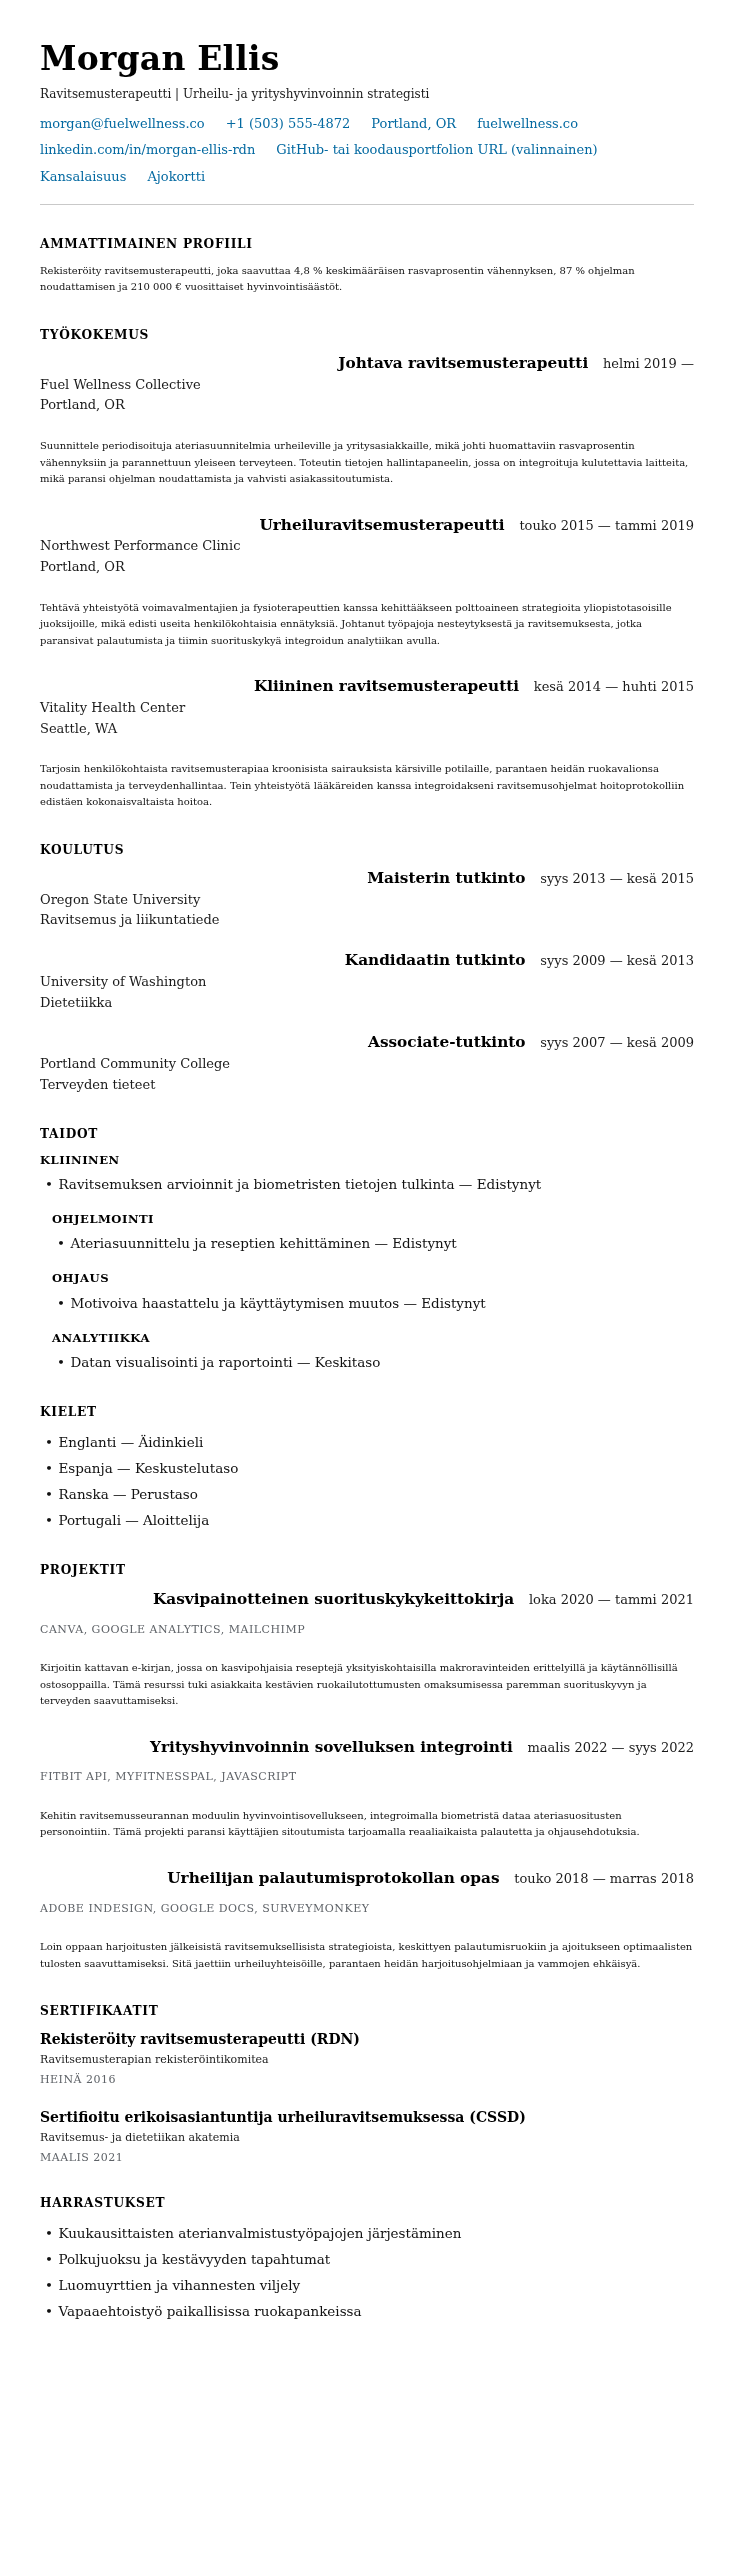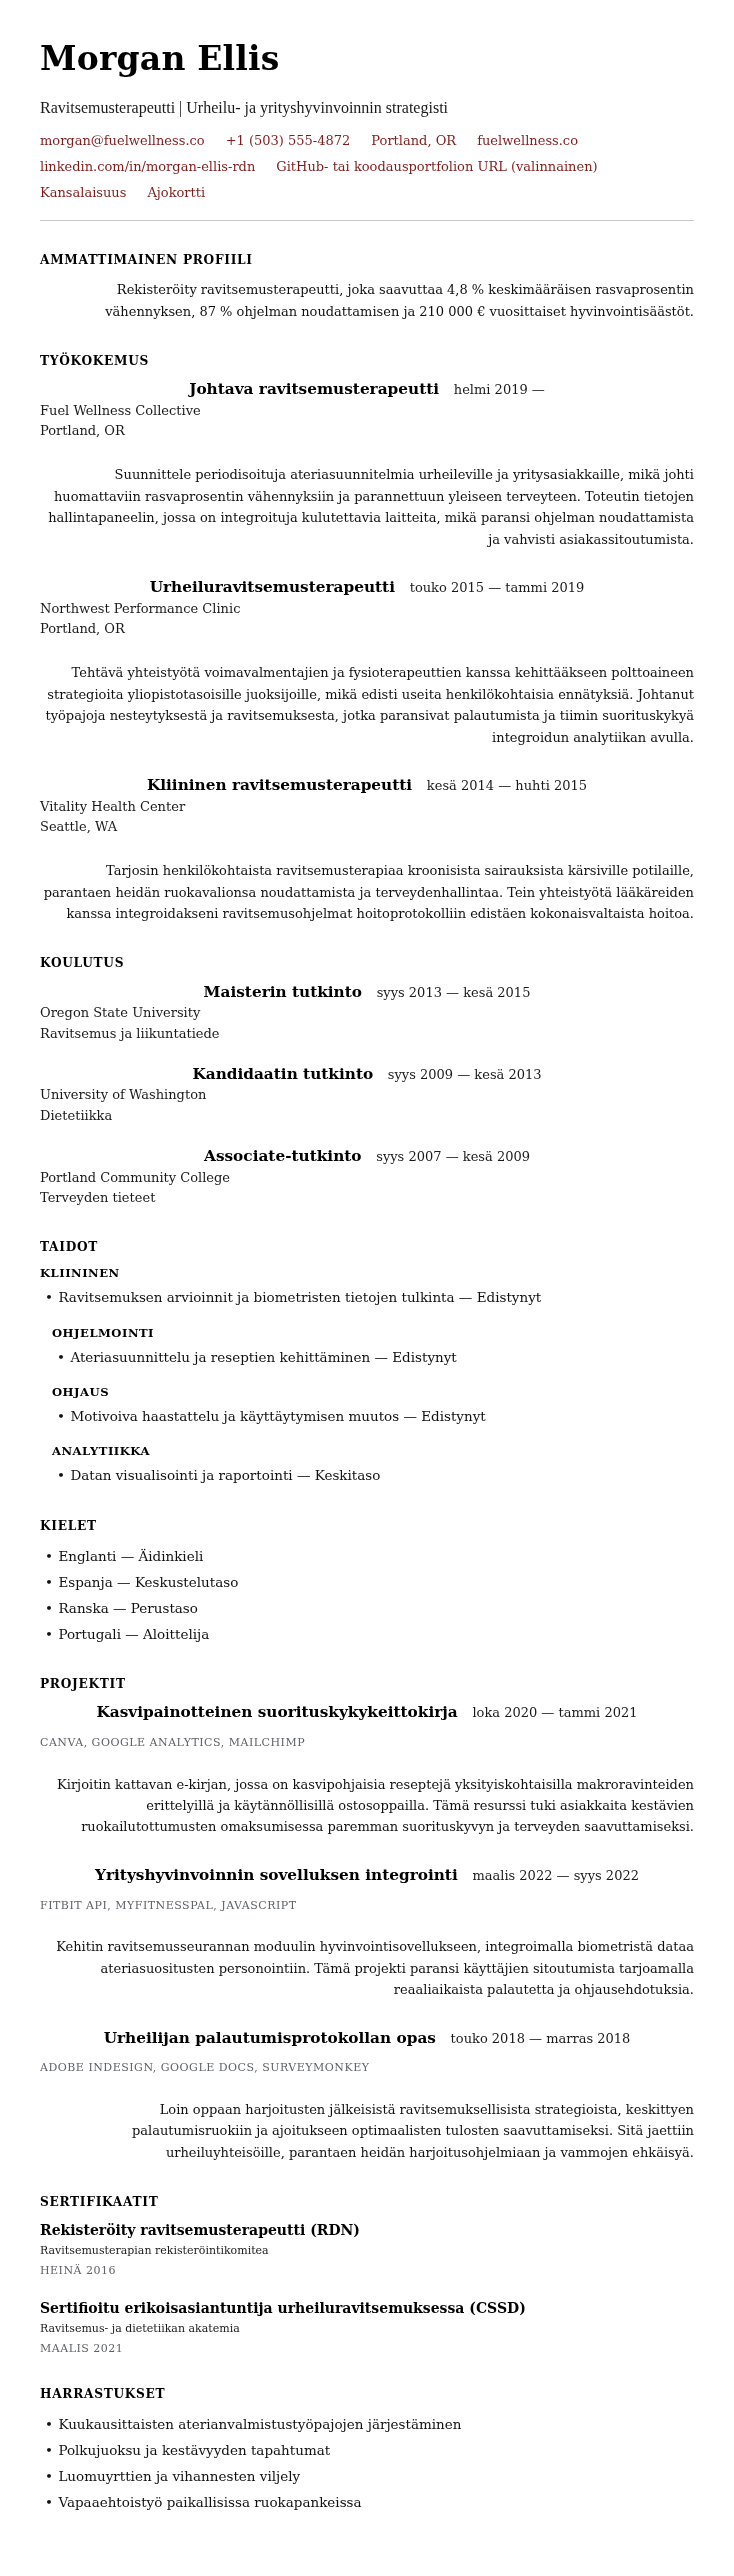--- a/index.html
+++ b/index.html
@@ -9,32 +9,32 @@
     color:#111111;
   }
   .page {
     width:734px;
     min-height:2576px;
     margin:0 auto;
     background:#ffffff;
     padding:39px 40px 24.5px 40px;
   }
   .name { font-size:33px; font-weight:700; line-height:1.2; letter-spacing:0.2px; color:#000; }
-  .subtitle { font-size:16px; line-height:1.35; margin-top:18px; color:#1a1a1a;font-family:Liberation Serif, serif; }
+  .subtitle { font-size:12px; line-height:1.35; margin-top:7px; color:#1a1a1a; }
   .contact { margin-top:13.5px; display:flex; flex-direction:column; row-gap:8.6px; }
-  .contact-row { display:flex; flex-wrap:wrap; column-gap:21px; font-size:13px; line-height:1.35; color:#7f1d1d; }
+  .contact-row { display:flex; flex-wrap:wrap; column-gap:21px; font-size:13px; line-height:1.35; color:#0369a1; }
   .divider { border:none; border-top:0.6px solid #c9c9c9; margin-top:18.4px; height:0; }
 
   .section { margin-top:32px; }
   .sec-h { font-size:12.2px; font-weight:700; letter-spacing:0.7px; text-transform:uppercase; color:#000; margin-bottom:12.2px; }
 
-  .body-text { font-size:13px; line-height:1.65; color:#111;text-align:right; }
+  .body-text { font-size:10px; line-height:1.65; color:#111; }
 
   .entry + .entry { margin-top:28px; }
-  .entry-head { display:flex; justify-content:center; align-items:baseline; gap:14.7px; }
+  .entry-head { display:flex; justify-content:flex-end; align-items:baseline; gap:14.7px; }
   .entry-title { font-size:15.3px; font-weight:700; line-height:1.3; color:#000; }
   .entry-date { font-size:13px; color:#1a1a1a; white-space:nowrap; }
   .entry-sub { font-size:13px; line-height:1.45; margin-top:1.8px; color:#1a1a1a; }
   .entry-desc { margin-top:23px; }
 
   .edu-entry + .edu-entry { margin-top:21px; }
 
   .skill-group + .skill-group { margin-top:17px;margin-left:12px; }
   .skill-name { font-size:11.6px; font-weight:700; letter-spacing:0.5px; text-transform:uppercase; margin-bottom:6.1px; color:#000; }
 

